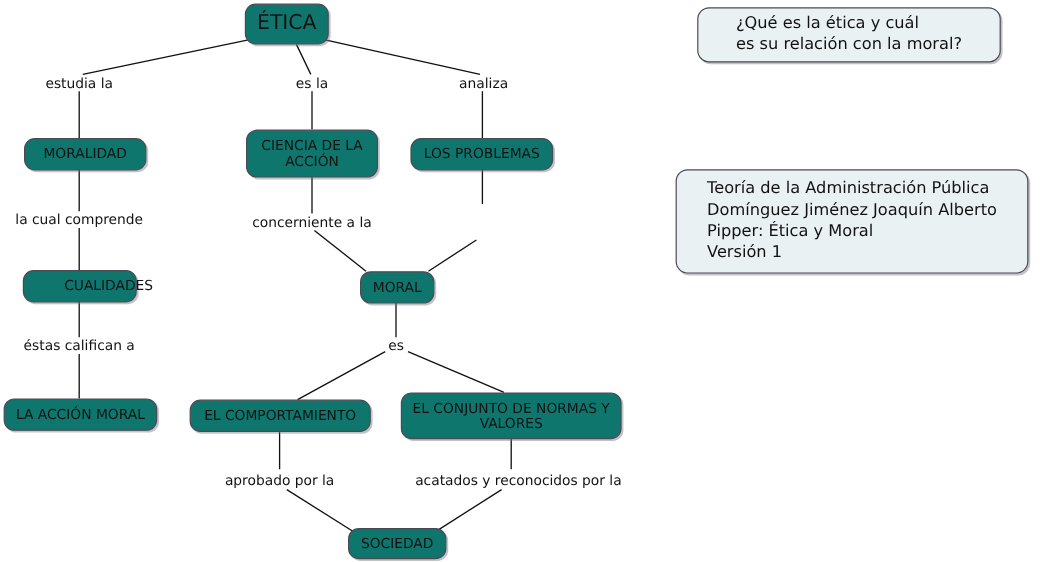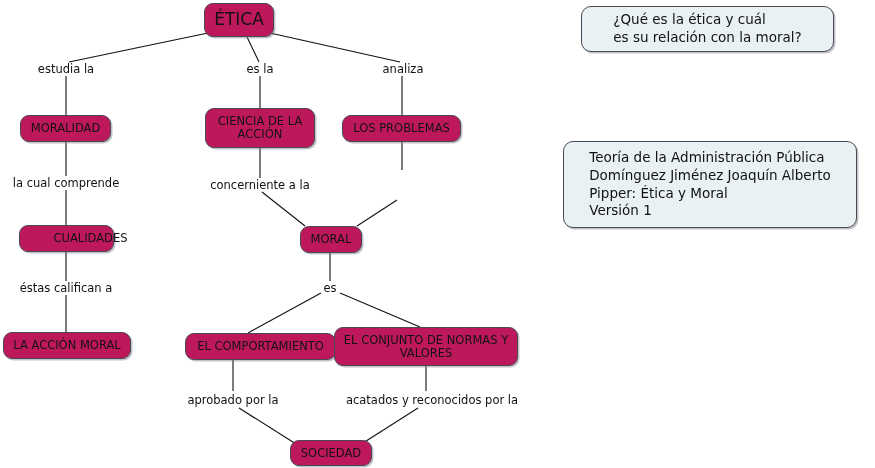--- a/index.html
+++ b/index.html
@@ -26,21 +26,21 @@
     position: absolute;
     left: 0;
     top: 0;
     width: 875px;
     height: 468px;
     pointer-events: none;
   }
   .node {
     position: absolute;
     box-sizing: border-box;
-    background: #be185d;
+    background: #0f766e;
     border: 1px solid #4a4a55;
     border-radius: 9px;
     display: flex;
     align-items: center;
     justify-content: center;
     text-align: center;
     line-height: 1.12;
     color: #121212;
     box-shadow: 1.5px 1.5px 0 rgba(120,120,130,0.45);
   }
@@ -107,21 +107,21 @@
 
       <line x1="426" y1="365" x2="426" y2="391"></line>
       <line x1="418" y1="408" x2="363" y2="443"></line>
     </g>
   </svg>
 
   <div class="node" style="left:204px; top:3px; width:70px; height:34px; font-size:17px;">
     <span>ÉTICA</span>
   </div>
 
-  <div class="node" style="left:20px; top:115px; width:91px; height:27px; font-size:11.5px;">
+  <div class="node" style="left:20px; top:115px; width:102px; height:27px; font-size:11.5px;">
     <span>MORALIDAD</span>
   </div>
 
   <div class="node" style="left:205px; top:108px; width:110px; height:40px; font-size:11.5px;">
     <span>CIENCIA DE LA ACCIÓN</span>
   </div>
 
   <div class="node" style="left:342px; top:115px; width:119px; height:27px; font-size:11.5px;">
     <span>LOS PROBLEMAS</span>
   </div>
@@ -131,21 +131,21 @@
   </div>
 
   <div class="node" style="left:300px; top:226px; width:62px; height:27px; font-size:11.5px;">
     <span>MORAL</span>
   </div>
 
   <div class="node" style="left:3px; top:332px; width:128px; height:27px; font-size:11.5px;">
     <span>LA ACCIÓN MORAL</span>
   </div>
 
-  <div class="node" style="left:158px; top:333px; width:151px; height:27px; font-size:11.5px;margin-left:27px;">
+  <div class="node" style="left:158px; top:333px; width:151px; height:27px; font-size:11.5px;">
     <span>EL COMPORTAMIENTO</span>
   </div>
 
   <div class="node" style="left:334px; top:327px; width:184px; height:39px; font-size:11.5px;">
     <span>EL CONJUNTO DE NORMAS Y VALORES</span>
   </div>
 
   <div class="node" style="left:290px; top:440px; width:82px; height:26px; font-size:11.5px;">
     <span>SOCIEDAD</span>
   </div>

